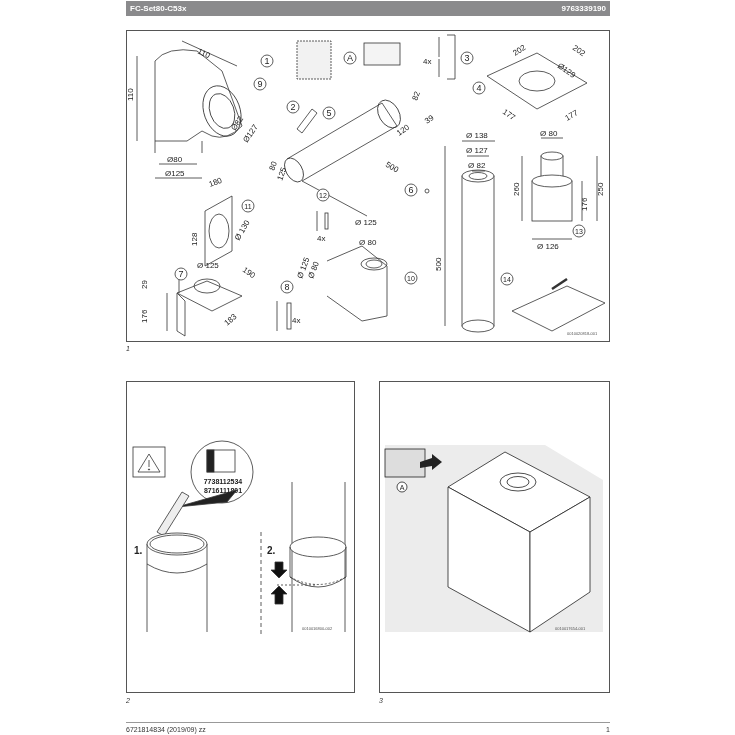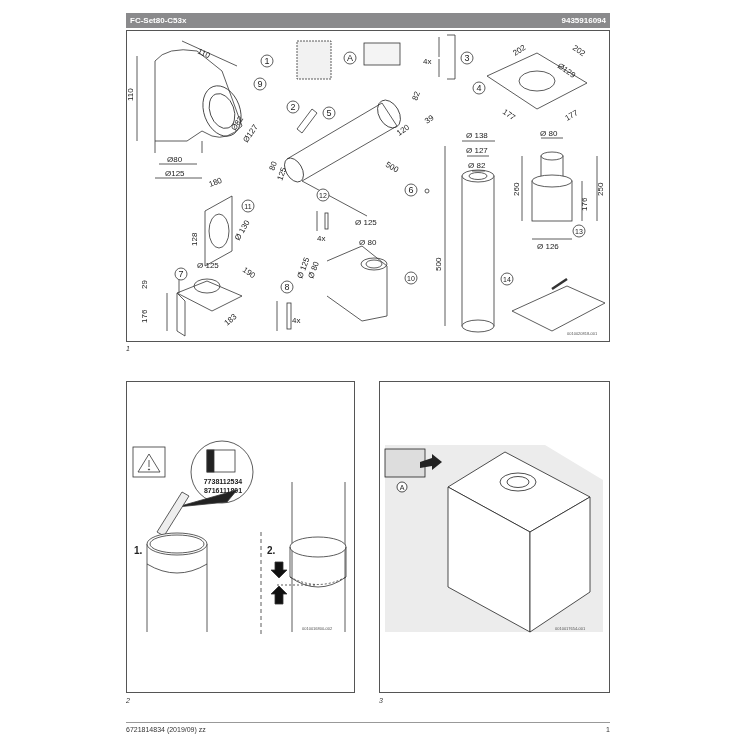--- a/index.html
+++ b/index.html
@@ -1,35 +1,35 @@
 <!DOCTYPE html>
 <html><head>
 <meta charset="utf-8">
 <style>
   html,body{margin:0;padding:0;background:#fff;}
   body{width:735px;height:735px;position:relative;overflow:hidden;font-family:"Liberation Sans",sans-serif;color:#222;}
-  .header{position:absolute;left:126px;top:1px;width:484px;height:15px;background:#8a8a8c;color:#fff;font-size:8px;font-weight:bold;display:flex;justify-content:space-between;align-items:center;padding:4px 4px;box-sizing:border-box;font-family:"Liberation Sans",sans-serif;margin-top:12px;}
+  .header{position:absolute;left:126px;top:1px;width:484px;height:15px;background:#8a8a8c;color:#fff;font-size:8px;font-weight:bold;display:flex;justify-content:space-between;align-items:center;padding:4px 4px;box-sizing:border-box;font-family:"Liberation Sans",sans-serif;}
   .fig{position:absolute;border:1px solid #555;background:#fff;box-sizing:border-box;}
   .fig1{left:126px;top:30px;width:484px;height:312px;}
   .fig2{left:126px;top:381px;width:229px;height:312px;}
   .fig3{left:379px;top:381px;width:231px;height:312px;}
   .caption{position:absolute;font-size:7px;font-style:italic;color:#333;}
   .footer-line{position:absolute;left:126px;top:722px;width:484px;height:1px;background:#999;}
   .footer{position:absolute;left:126px;top:726px;width:484px;font-size:7px;display:flex;justify-content:space-between;color:#333;}
   svg{position:absolute;left:0;top:0;}
   .dim{font-family:"Liberation Sans",sans-serif;font-size:8px;fill:#222;}
   .callout{font-family:"Liberation Sans",sans-serif;font-size:9px;fill:#222;}
   .code{font-family:"Liberation Sans",sans-serif;font-size:4px;fill:#555;}
 </style>
 </head>
 <body>
 
 <div class="header">
   <span>FC-Set80-C53x</span>
-  <span>9435916094</span>
+  <span>9763339190</span>
 </div>
 
 <div class="fig fig1">
   <svg width="484" height="312" viewBox="0 0 484 312">
     <g fill="none" stroke="#333" stroke-width="0.8">
 
       <path d="M28 30 Q40 15 70 20 L95 40 L115 95 Q100 110 85 105 L75 100 L60 110 L28 110 Z" fill="#fff"></path>
       <ellipse cx="95" cy="80" rx="18" ry="26" transform="rotate(-20 95 80)"></ellipse>
       <ellipse cx="95" cy="80" rx="12" ry="18" transform="rotate(-20 95 80)"></ellipse>
       <line x1="28" y1="110" x2="28" y2="122"></line>

